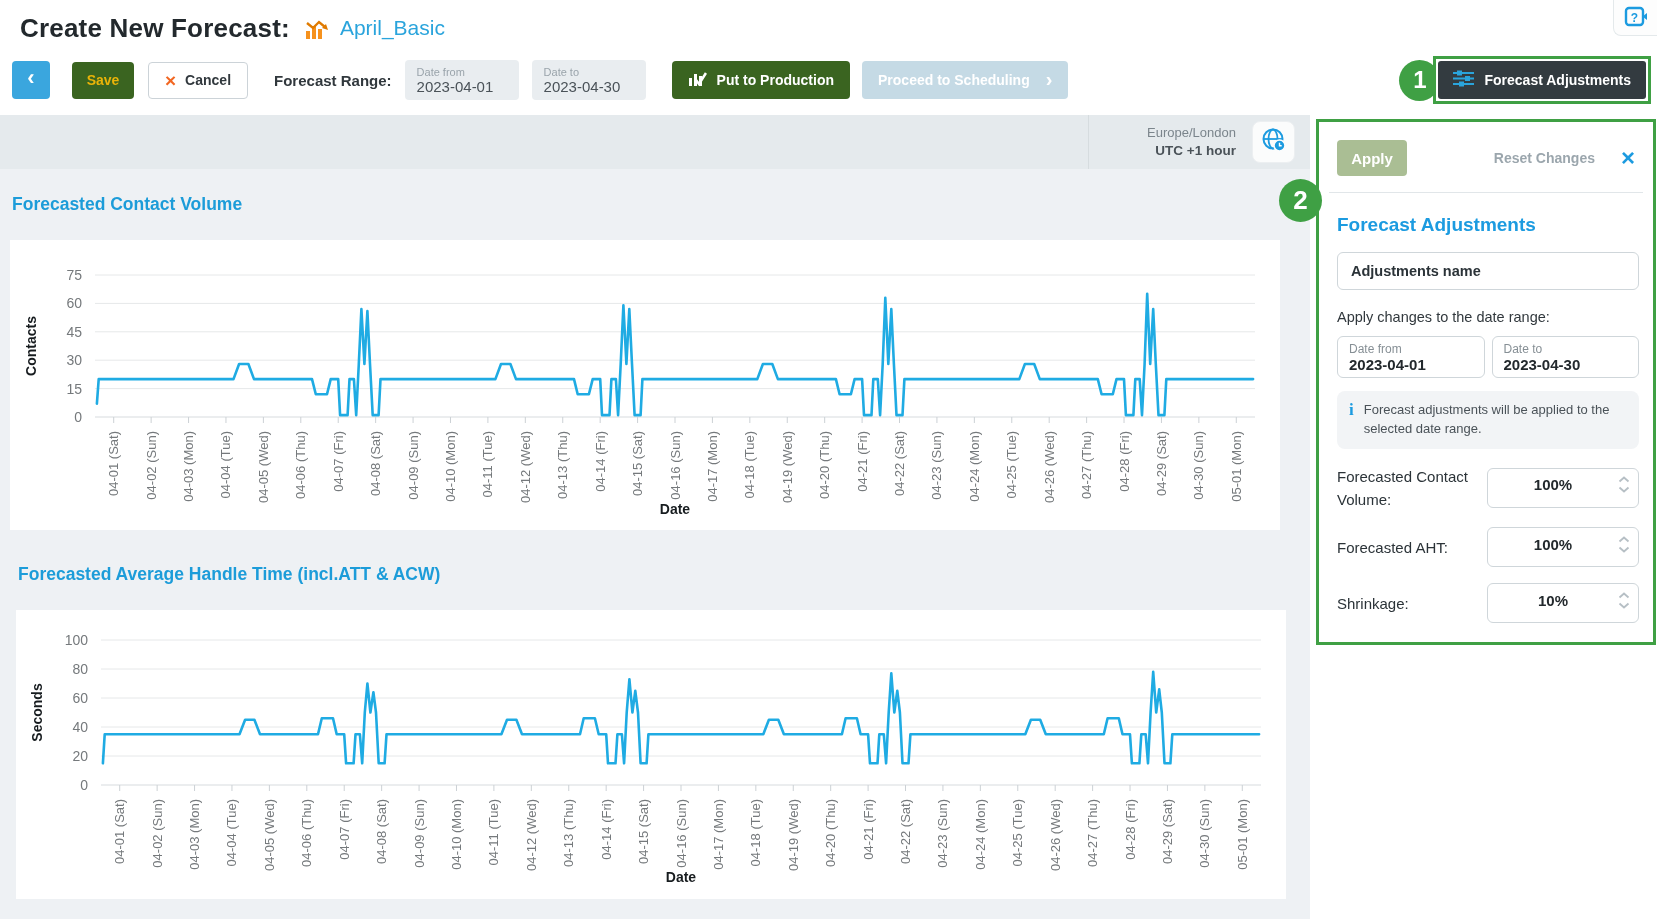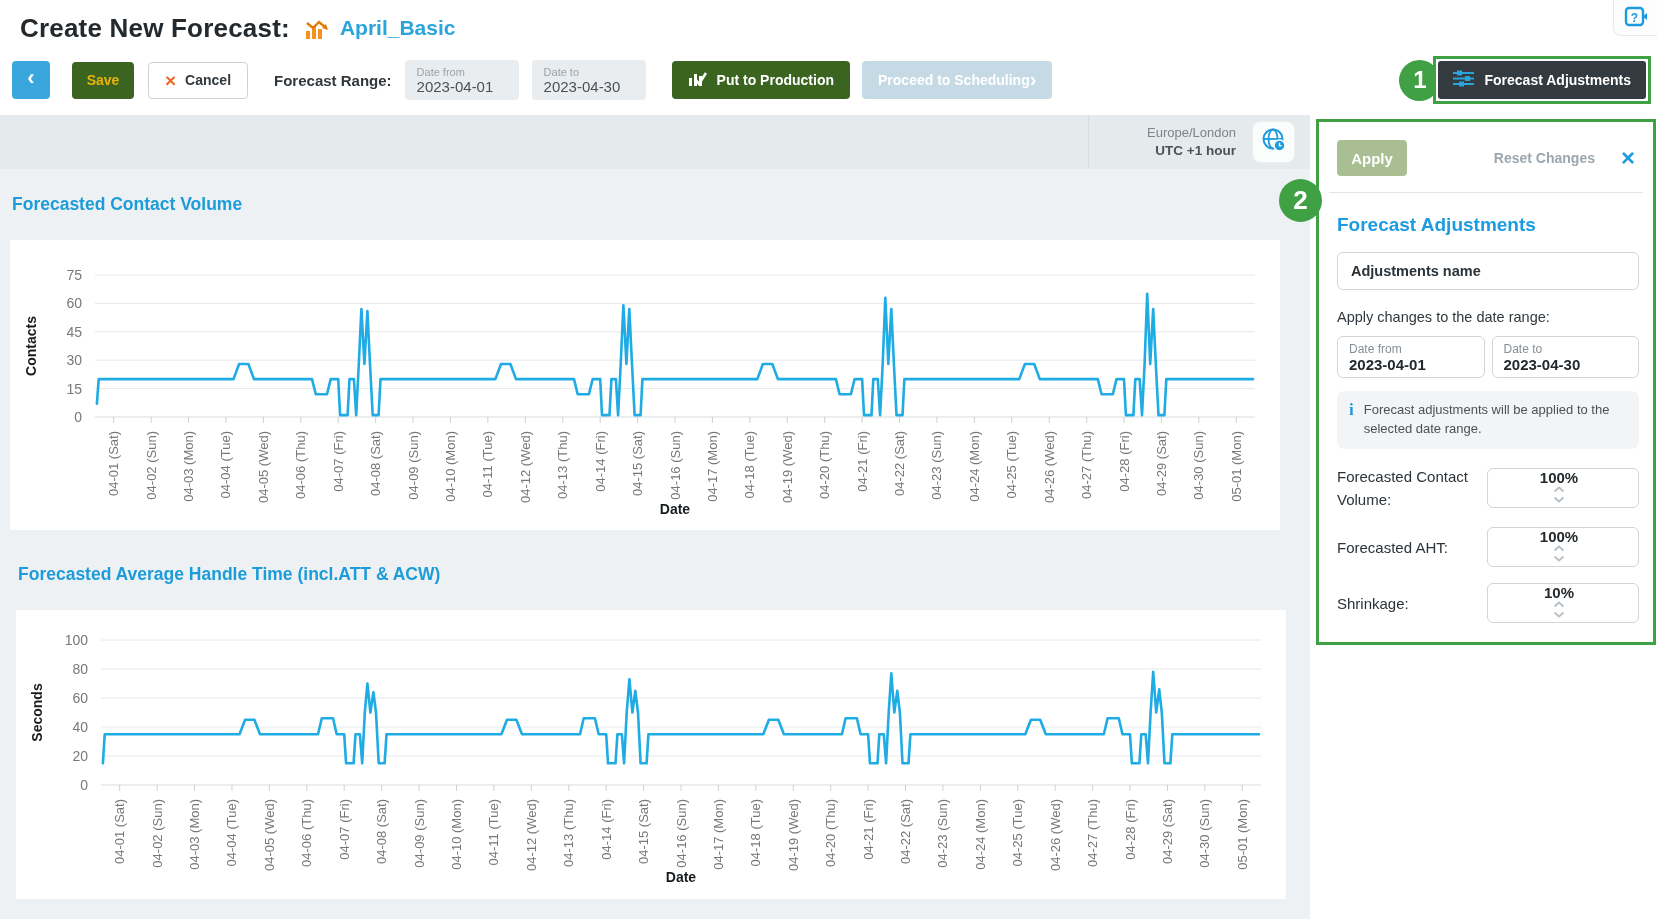--- a/index.html
+++ b/index.html
@@ -5,21 +5,21 @@
   * { margin:0; padding:0; box-sizing:border-box; }
   html,body { width:1663px; height:919px; overflow:hidden; background:#fff;
     font-family:"Liberation Sans","DejaVu Sans",sans-serif; color:#2e363b; }
   body { position:relative; }
 
   
   #header { position:absolute; left:0; top:0; width:1663px; height:56px; background:#fff;
     display:flex; align-items:center; padding:0 20px; }
   .page-title { font-size:26px; font-weight:bold; color:#23292d; letter-spacing:.2px; }
   .title-icon { margin:6px 10px 0 14px; }
-  .forecast-name { font-size:21px; color:#2aa4dc; font-weight:700; }
+  .forecast-name { font-size:21px; color:#2aa4dc; font-weight:400; }
   .help-btn { position:absolute; right:6px; top:-2px; width:44px; height:38px; background:#fdfdfd;
     border:1px solid #e4e9eb; border-radius:0 0 0 8px; border-top:none; border-right:none;
     display:flex; align-items:center; justify-content:center; cursor:pointer; }
 
   
   #toolbar { position:absolute; left:0; top:56px; width:1663px; height:48px; background:#fff;
     display:flex; align-items:center; padding:0 12px; }
   .btn { border:none; border-radius:4px; font-weight:bold; font-size:14px; cursor:pointer;
     display:inline-flex; align-items:center; justify-content:center;
     font-family:"Liberation Sans","DejaVu Sans",sans-serif; }
@@ -27,21 +27,21 @@
   .btn-save { width:62px; height:37px; background:#3a6420; color:#eab308; margin-left:22px; }
   .btn-cancel { height:37px; background:#fff; border:1px solid #ccd3d8; color:#31383d;
     padding:0 16px; margin-left:14px; gap:9px; }
   .cancel-x { color:#f26722; font-size:19px; font-weight:bold; line-height:1; }
   .range-label { font-size:15px; font-weight:bold; margin-left:26px; color:#31383d; }
   .date-chip { width:114px; height:40px; background:#e9edf0; border-radius:4px; margin-left:13px;
     padding:4px 12px; display:flex; flex-direction:column; justify-content:center; cursor:default; }
   .date-chip .lbl { font-size:11px; color:#9aa4ab; }
   .date-chip .val { font-size:15px; color:#4a5258; }
   .btn-production { height:38px; background:#3a6420; color:#fff; padding:16px 16px; margin-left:26px; gap:10px; }
-  .btn-proceed { height:38px; background:#c5dae5; color:#fff; padding:0 16px; margin-left:12px; gap:0; font-size:14px; }
+  .btn-proceed { height:38px; background:#c5dae5; color:#fff; padding:0 16px; margin-left:12px; gap:16px; font-size:14px; }
   .proceed-chevron { font-size:20px; line-height:1; padding-bottom:2px; }
   .toolbar-right { margin-left:auto; display:flex; align-items:center; }
   .step-badge { width:41px; height:41px; border-radius:50%; background:#3fa044; color:#fff;
     font-size:24px; font-weight:bold; display:flex; align-items:center; justify-content:center; }
   .annot-box { border:3px solid #3fa044; padding:2px; margin-left:-7px; background:#fff; }
   .btn-adjustments { height:38px; background:#333b40; color:#fff; padding:0 15px; gap:10px; border-radius:3px; }
 
   
   #tz-bar { position:absolute; left:0; top:115px; width:1310px; height:54px; background:#e5eaed;
     display:flex; align-items:center; justify-content:flex-end; padding-right:15px; }
@@ -84,21 +84,21 @@
   .date-box .lbl { font-size:12px; color:#868f95; }
   .date-box .val { font-size:15px; font-weight:bold; color:#23292d; }
   .info-box { margin-top:13px; background:#f2f4f6; border-radius:8px; padding:10px 12px;
     display:flex; gap:10px; }
   .info-i { color:#1c9be0; font-weight:bold; font-size:17px; font-family:"Liberation Serif",serif;
     line-height:1.1; }
   .info-text { font-size:13px; color:#4a5258; line-height:1.45; max-width:250px; }
   .adjust-row { display:flex; align-items:center; margin-top:16px; }
   .adjust-label { width:150px; font-size:15px; color:#2b3338; line-height:1.55; }
   .spinner { margin-left:auto; width:152px; height:40px; border:1px solid #cfd6da; border-radius:6px;
-    display:flex; align-items:center; padding:0 8px 6px 0; cursor:text;flex-direction:column; }
+    display:flex; align-items:center; padding:0 8px 6px 0; cursor:text; }
   .spinner .value { flex:1; text-align:center; font-size:15px; font-weight:bold; color:#23292d; }
   .spin-arrows { display:flex; flex-direction:column; gap:3px; }
   .spin-arrows svg { display:block; cursor:pointer; }
 
   #badge-2 { position:absolute; left:1279px; top:179px; width:43px; height:43px; font-size:26px; }
 </style>
 </head>
 <body>
 
 <div id="header">

